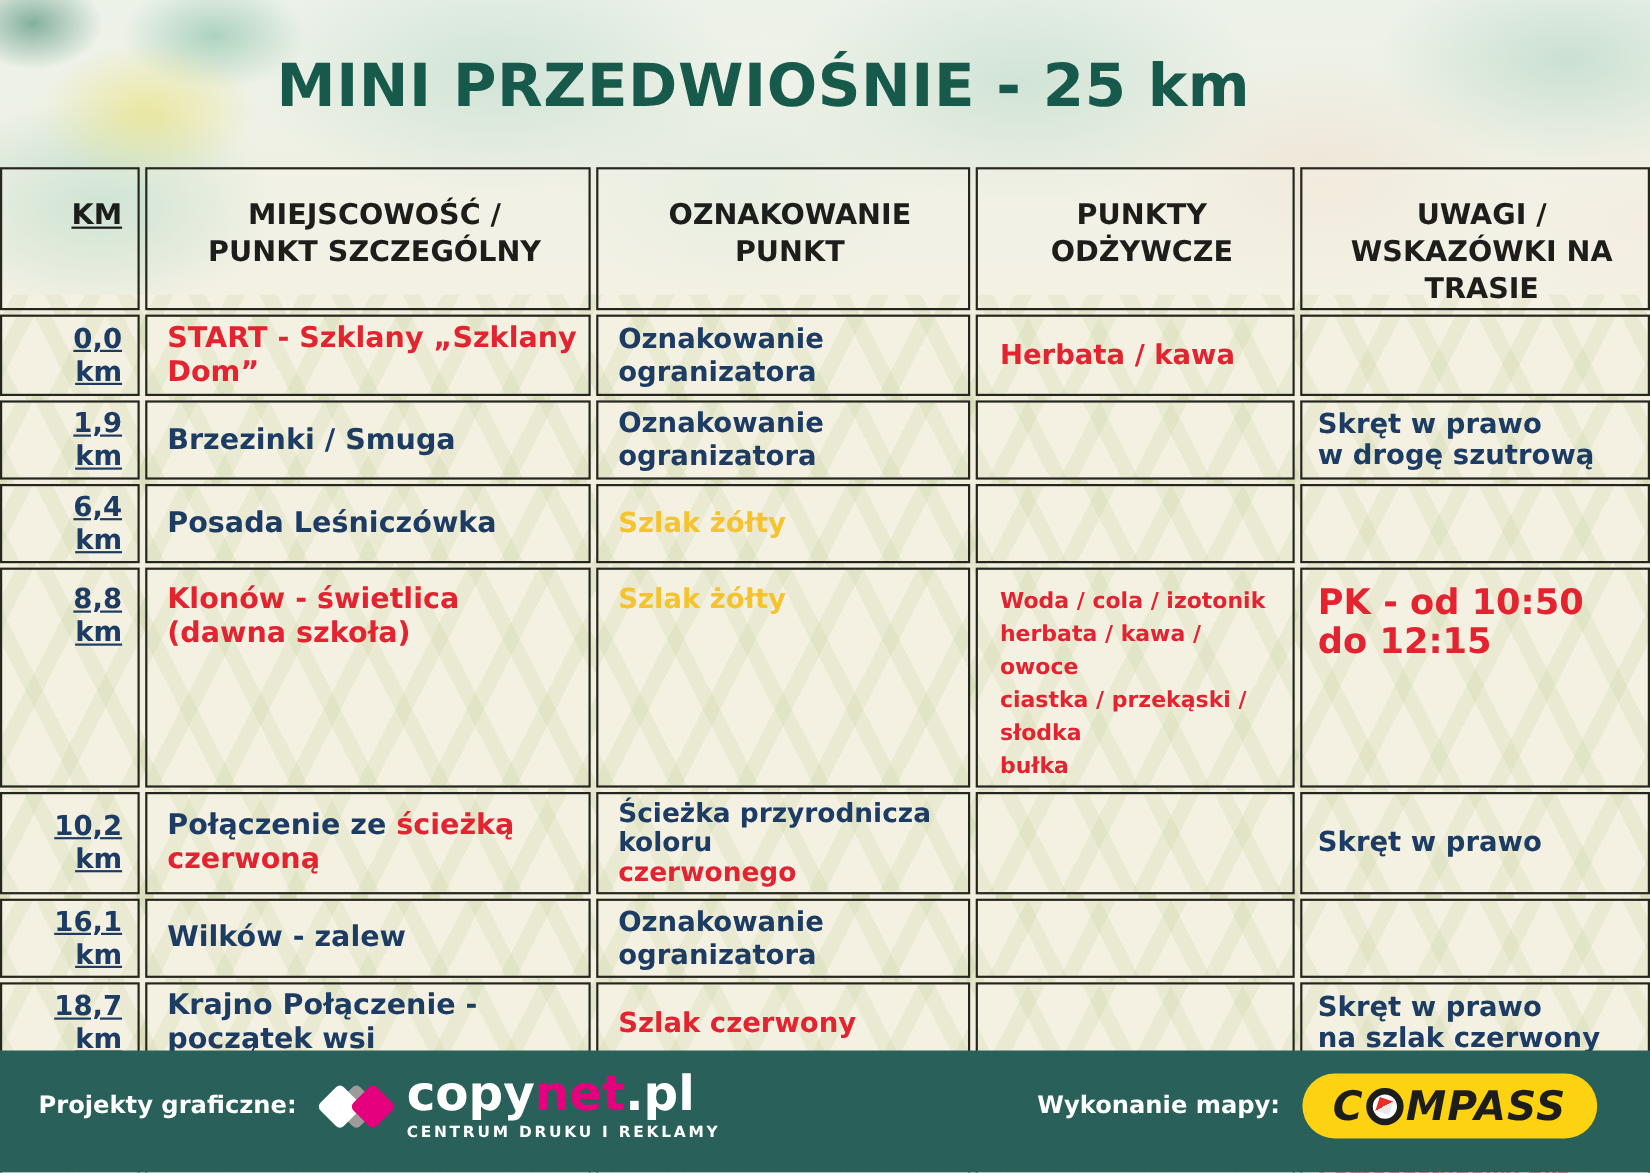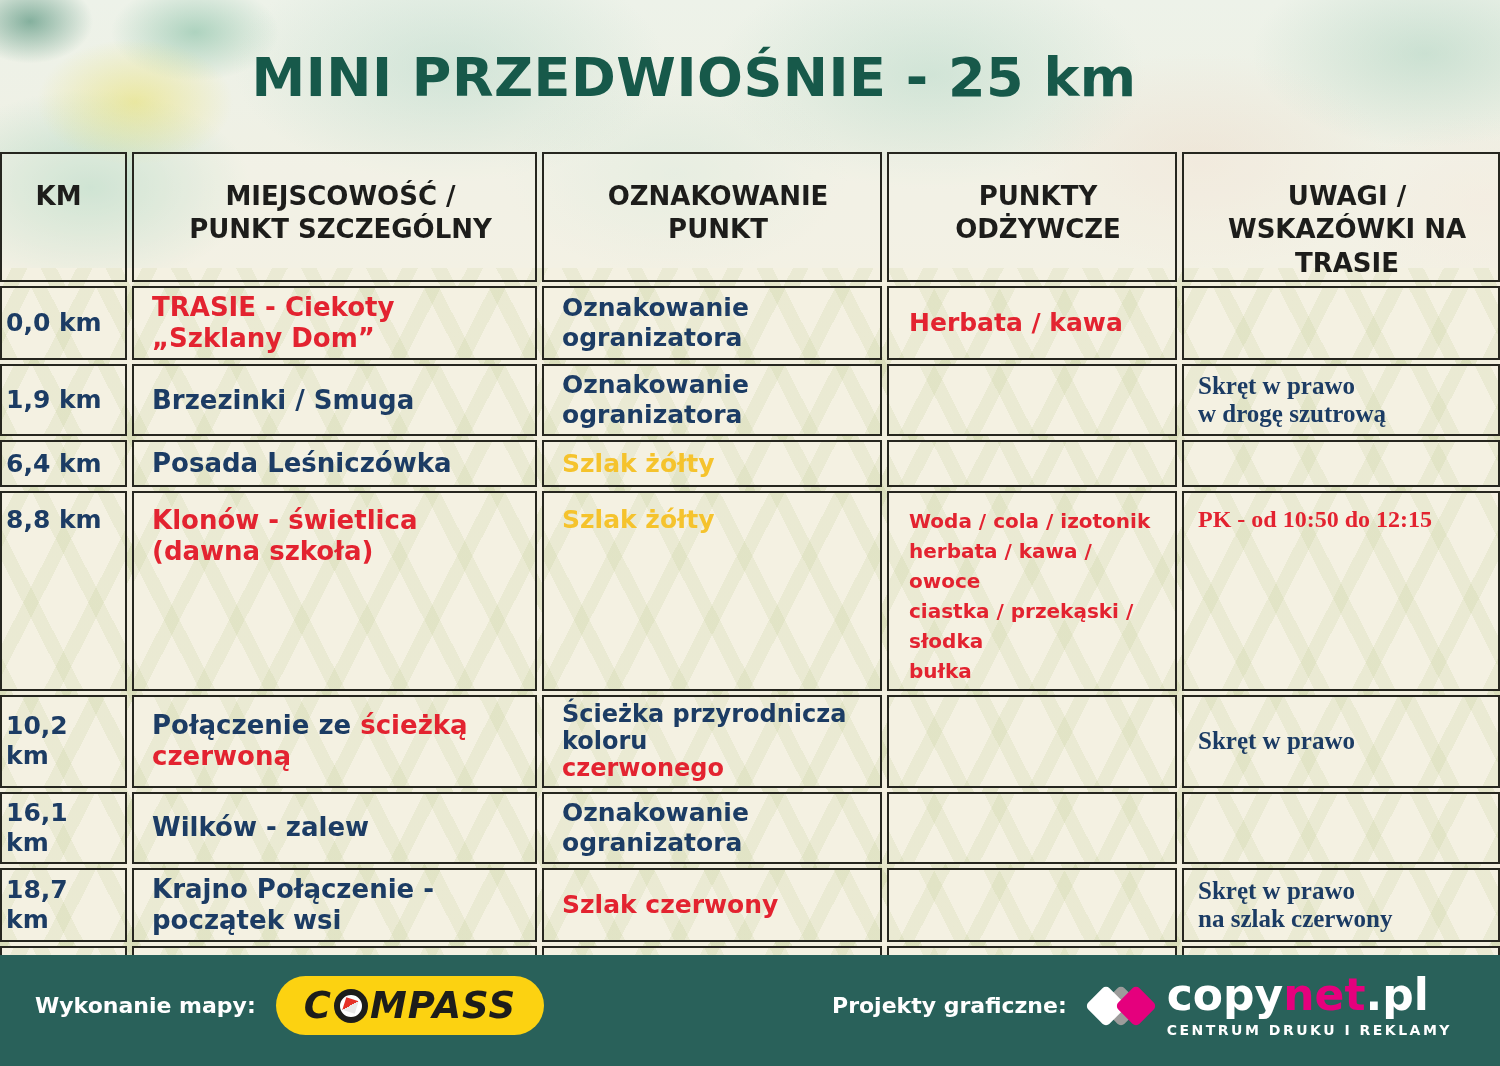--- a/index.html
+++ b/index.html
@@ -49,31 +49,31 @@
     color:#1d1d1b; font-size:26px; line-height:1.28;
     text-align:center; vertical-align:top; padding:26px 6px 0 18px; font-weight:800;
   }
   td {
     background-color:#f4f1e2;
     background-image:
       repeating-linear-gradient(63deg, rgba(174,191,120,0.14) 0 14px, transparent 14px 58px),
       repeating-linear-gradient(-63deg, rgba(174,191,120,0.14) 0 14px, transparent 14px 58px);
     font-size:25px; line-height:1.2; padding:4px 6px 4px 18px;
   }
-  th.km, td.km { padding-right:14px; padding-left:4px; }
+  th.km, td.km { text-align:right; padding-right:14px; padding-left:20px;text-decoration:underline; }
   td.km { color:#1c3c64; font-size:25px; }
   td.place { font-size:26px; }
   td.food  { padding-left:20px; }
-  td.notes { padding-left:14px; line-height:1.12;font-family:Liberation Serif, serif; }
+  td.notes { padding-left:14px; line-height:1.12; }
   tr.top td { vertical-align:top; padding-top:12px; }
   .c-navy { color:#1c3c64; }
   .c-red  { color:#e32330; }
   .c-yellow { color:#f5c32d;margin-top:20px; }
   .sm  { font-size:20px; line-height:1.18; }
-  .big { font-size:24px;text-align:right; }
+  .big { font-size:32px;text-align:right; }
 
   
   .footer {
     position:absolute; left:0; top:955px; width:1500px; height:111px;
     background:#29615a; display:flex; align-items:center; justify-content:space-between;
     padding:0 48px 10px 35px;
   }
   .fgroup { display:flex; align-items:center; }
   .flabel { color:#ffffff; font-weight:800; font-size:22px; }
   .compass-pill {
@@ -125,21 +125,21 @@
     <th>MIEJSCOWOŚĆ /
 PUNKT SZCZEGÓLNY</th>
     <th>OZNAKOWANIE PUNKT</th>
     <th>PUNKTY ODŻYWCZE</th>
     <th>UWAGI /
 WSKAZÓWKI NA TRASIE</th>
   </tr>
 
   <tr style="height:50px">
     <td class="km">0,0 km</td>
-    <td class="place"><span class="c-red">TRASIE - Ciekoty „Szklany Dom”</span></td>
+    <td class="place"><span class="c-red">START - Szklany „Szklany Dom”</span></td>
     <td><span class="c-navy">Oznakowanie ogranizatora</span></td>
     <td class="food"><span class="c-red">Herbata / kawa</span></td>
     <td class="notes"></td>
   </tr>
 
   <tr style="height:56px">
     <td class="km">1,9 km</td>
     <td class="place"><span class="c-navy">Brzezinki / Smuga</span></td>
     <td><span class="c-navy">Oznakowanie ogranizatora</span></td>
     <td class="food"></td>
@@ -208,35 +208,35 @@
     <td class="notes"><span class="c-red sm">Samoobsługowy pkt kontrolny
 do potwierdzenia przy tablicy
 z nazwą szczytu RADOSTOWA</span></td>
   </tr>
 
 </tbody>
     </table>
 </div>
 
 <div class="footer">
-  <div class="fgroup">
-    <span class="flabel">Wykonanie mapy:</span>
-    <div class="compass-pill">
-      <span>C</span>
-        <span class="compass-dial"></span>
-        <span>MPASS</span>
-    </div>
-  </div>
   <div class="fgroup">
     <span class="flabel">Projekty graficzne:</span>
     <div class="copynet">
       <div class="cn-icon">
         <span class="cn-d2"></span>
           <span class="cn-d1"></span>
           <span class="cn-d3"></span>
       </div>
       <div class="cn-text">
         <div class="cn-word"><span class="cn-copy">copy</span><span class="cn-net">net</span><span class="cn-pl">.pl</span></div>
         <div class="cn-tag">CENTRUM DRUKU I REKLAMY</div>
       </div>
     </div>
   </div>
+  <div class="fgroup">
+    <span class="flabel">Wykonanie mapy:</span>
+    <div class="compass-pill">
+      <span>C</span>
+        <span class="compass-dial"></span>
+        <span>MPASS</span>
+    </div>
+  </div>
 </div>
 
 </body></html>

